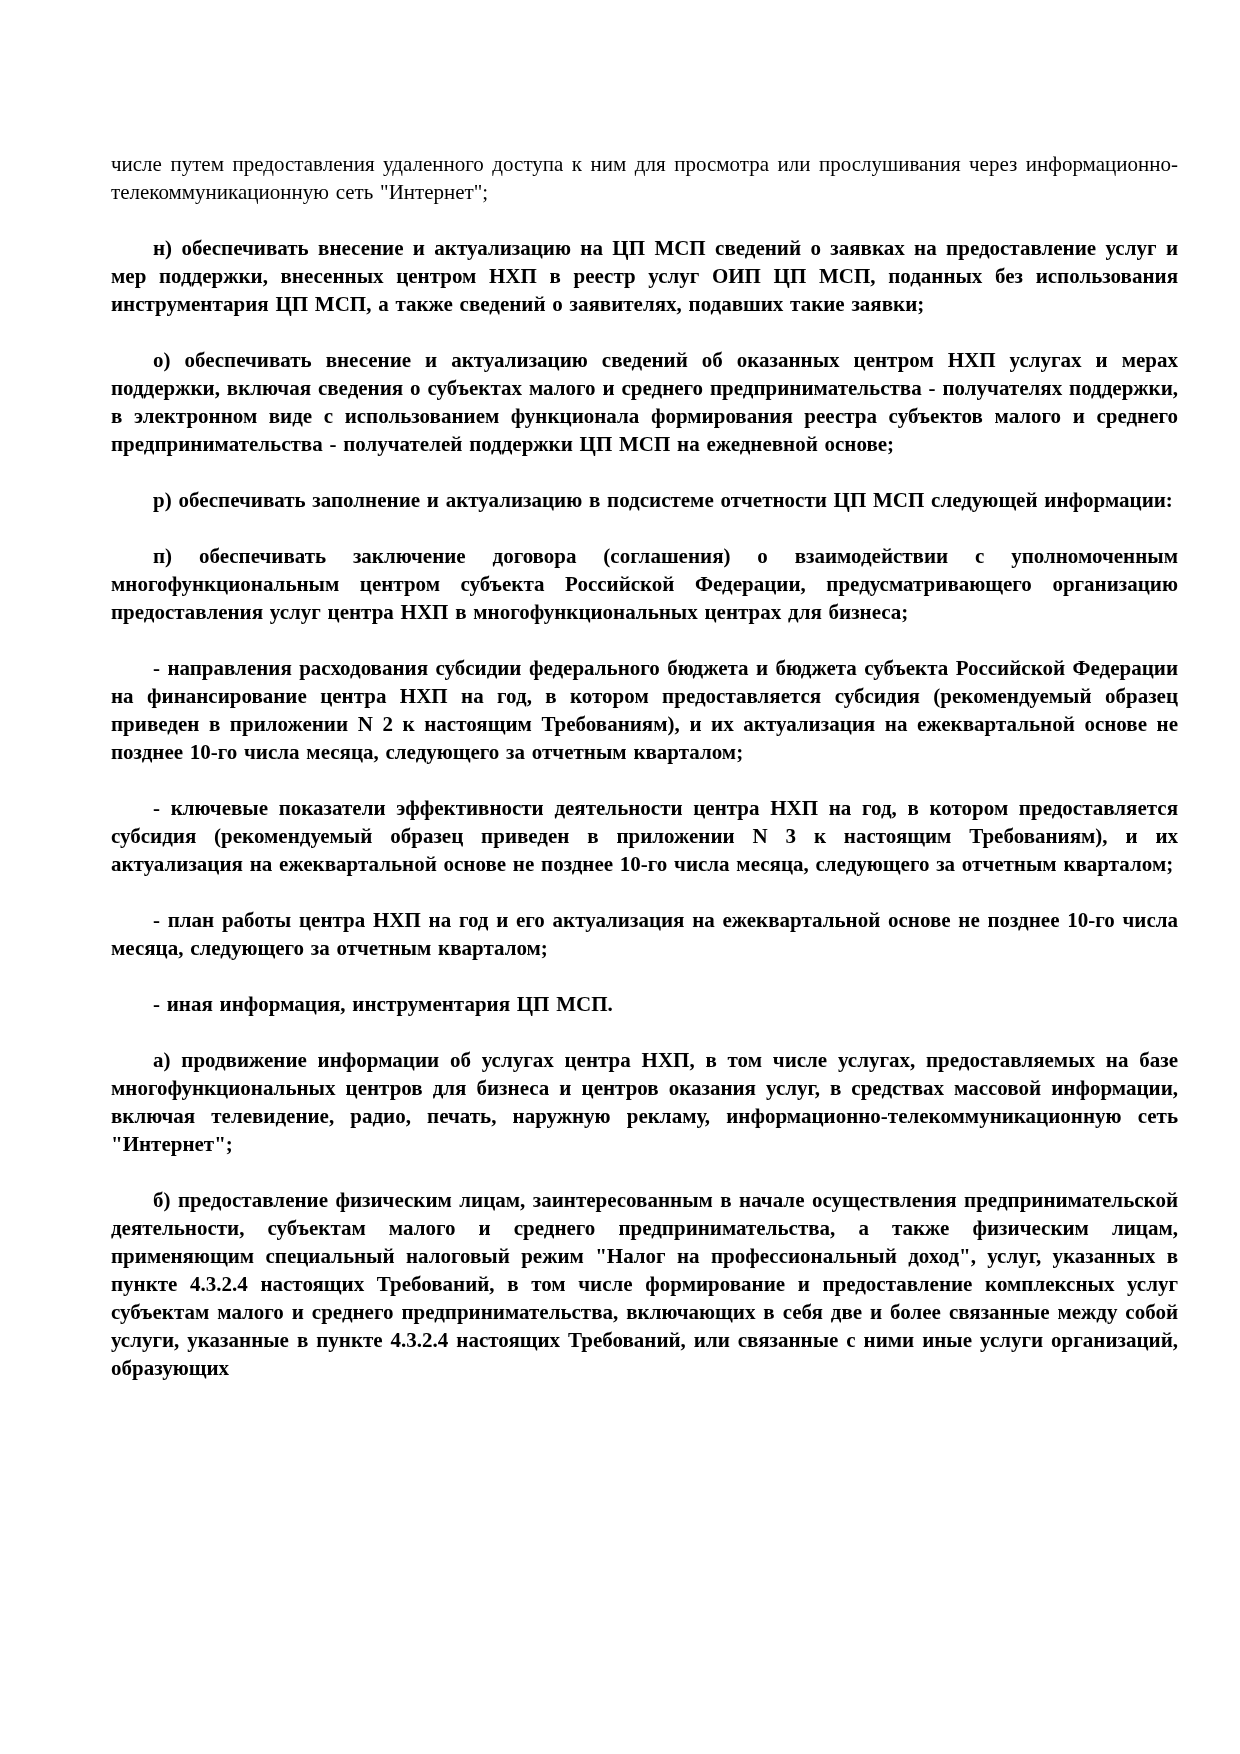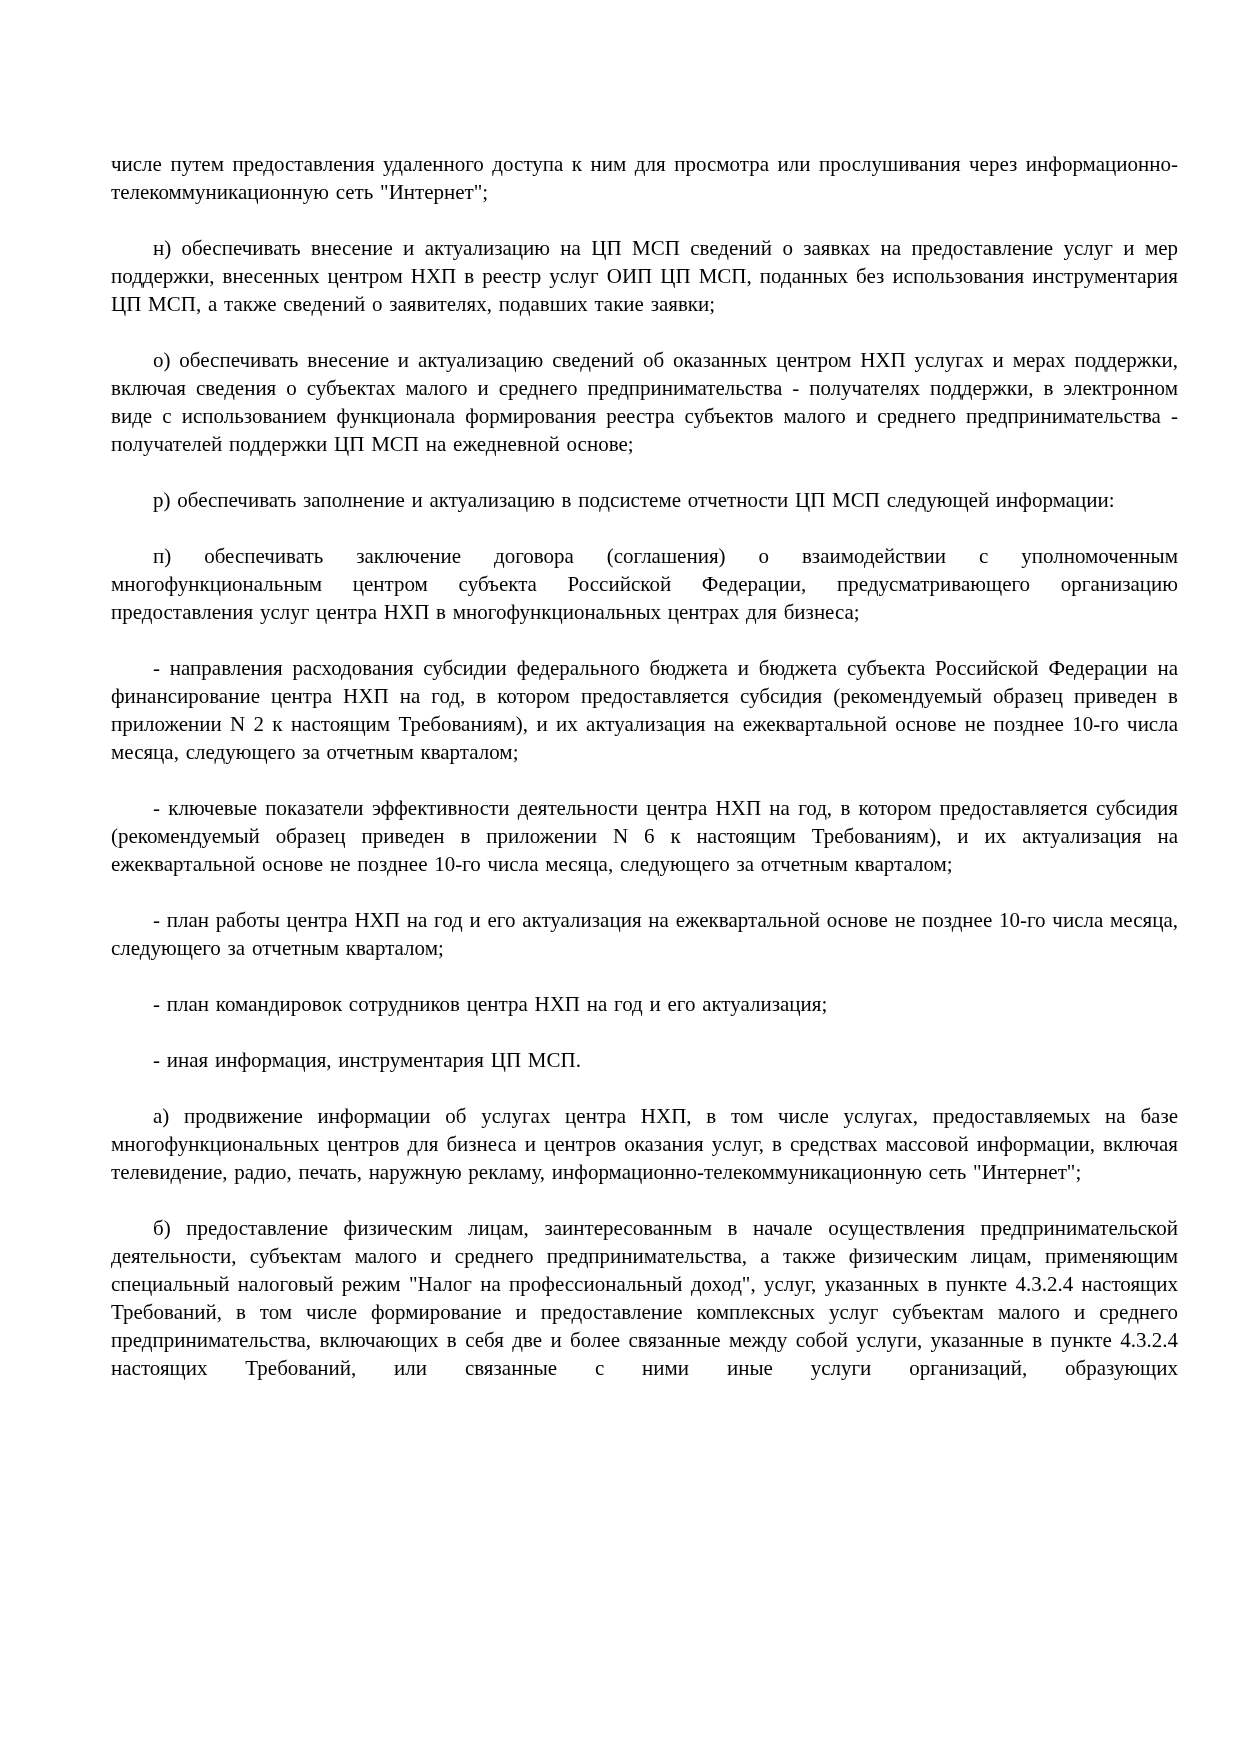--- a/index.html
+++ b/index.html
@@ -26,36 +26,36 @@
   p.para {
     margin: 0;
     padding: 0;
     word-spacing: 1.5px;
   }
   p.para + p.para {
     margin-top: 28px;
   }
   p.para.indent {
     text-indent: 42px;
+    font-weight: bold;
   }
   p.para.justify-last {
     text-align-last: justify;
   }
 </style>
 </head>
 <body>
 
 <div class="page">
   <div class="doc-body" id="doc-body">
       <p class="para">числе путем предоставления удаленного доступа к ним для просмотра или прослушивания через информационно-телекоммуникационную сеть "Интернет";</p>
       <p class="para indent">н) обеспечивать внесение и актуализацию на ЦП МСП сведений о заявках на предоставление услуг и мер поддержки, внесенных центром НХП в реестр услуг ОИП ЦП МСП, поданных без использования инструментария ЦП МСП, а также сведений о заявителях, подавших такие заявки;</p>
       <p class="para indent">о) обеспечивать внесение и актуализацию сведений об оказанных центром НХП услугах и мерах поддержки, включая сведения о субъектах малого и среднего предпринимательства - получателях поддержки, в электронном виде с использованием функционала формирования реестра субъектов малого и среднего предпринимательства - получателей поддержки ЦП МСП на ежедневной основе;</p>
       <p class="para indent">р) обеспечивать заполнение и актуализацию в подсистеме отчетности ЦП МСП следующей информации:</p>
       <p class="para indent">п) обеспечивать заключение договора (соглашения) о взаимодействии с уполномоченным многофункциональным центром субъекта Российской Федерации, предусматривающего организацию предоставления услуг центра НХП в многофункциональных центрах для бизнеса;</p>
       <p class="para indent">- направления расходования субсидии федерального бюджета и бюджета субъекта Российской Федерации на финансирование центра НХП на год, в котором предоставляется субсидия (рекомендуемый образец приведен в приложении N 2 к настоящим Требованиям), и их актуализация на ежеквартальной основе не позднее 10-го числа месяца, следующего за отчетным кварталом;</p>
-      <p class="para indent">- ключевые показатели эффективности деятельности центра НХП на год, в котором предоставляется субсидия (рекомендуемый образец приведен в приложении N 6 к настоящим Требованиям), и их актуализация на ежеквартальной основе не позднее 10-го числа месяца, следующего за отчетным кварталом;</p>
+      <p class="para indent">- ключевые показатели эффективности деятельности центра НХП на год, в котором предоставляется субсидия (рекомендуемый образец приведен в приложении N 3 к настоящим Требованиям), и их актуализация на ежеквартальной основе не позднее 10-го числа месяца, следующего за отчетным кварталом;</p>
       <p class="para indent">- план работы центра НХП на год и его актуализация на ежеквартальной основе не позднее 10-го числа месяца, следующего за отчетным кварталом;</p>
-      <p class="para indent">- план командировок сотрудников центра НХП на год и его актуализация;</p>
       <p class="para indent">- иная информация, инструментария ЦП МСП.</p>
       <p class="para indent">а) продвижение информации об услугах центра НХП, в том числе услугах, предоставляемых на базе многофункциональных центров для бизнеса и центров оказания услуг, в средствах массовой информации, включая телевидение, радио, печать, наружную рекламу, информационно-телекоммуникационную сеть "Интернет";</p>
       <p class="para indent justify-last">б) предоставление физическим лицам, заинтересованным в начале осуществления предпринимательской деятельности, субъектам малого и среднего предпринимательства, а также физическим лицам, применяющим специальный налоговый режим "Налог на профессиональный доход", услуг, указанных в пункте 4.3.2.4 настоящих Требований, в том числе формирование и предоставление комплексных услуг субъектам малого и среднего предпринимательства, включающих в себя две и более связанные между собой услуги, указанные в пункте 4.3.2.4 настоящих Требований, или связанные с ними иные услуги организаций, образующих</p>
     </div>
 </div>
 
 </body></html>

